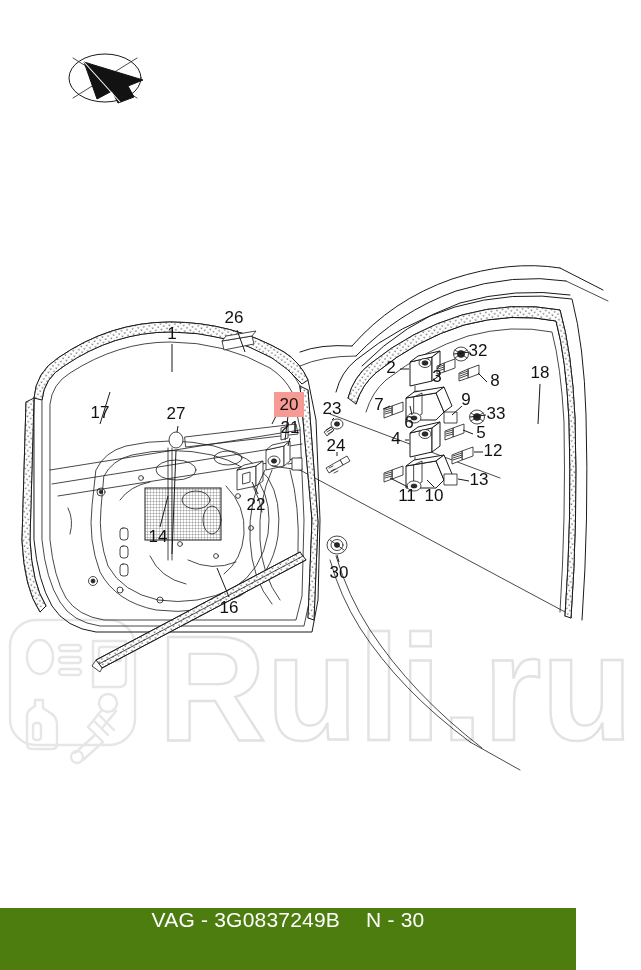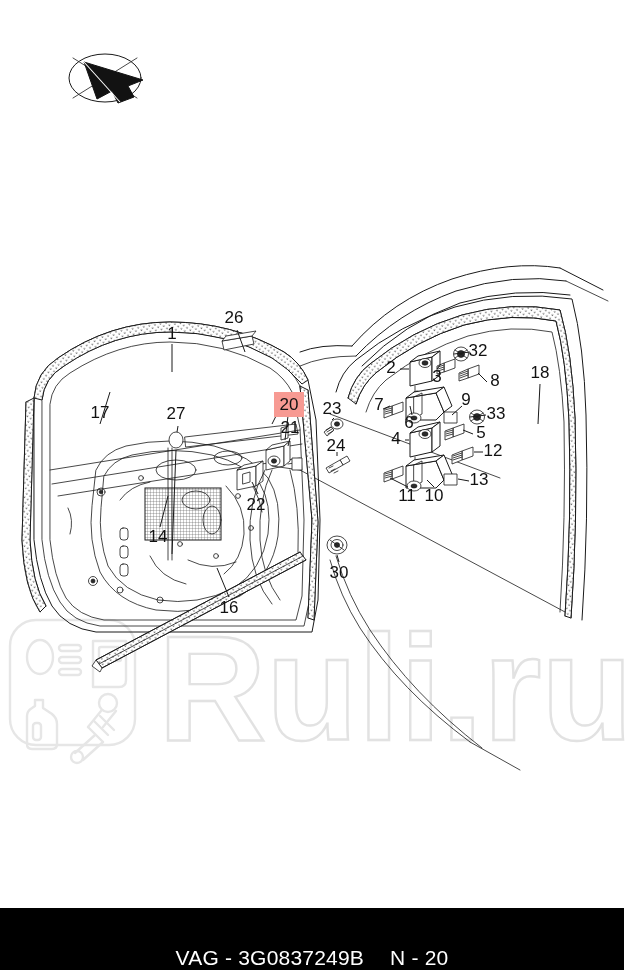--- a/index.html
+++ b/index.html
@@ -30,23 +30,23 @@
   }
 
   .wm-text{
     font-family:"Liberation Sans", sans-serif;
     font-size:150px;font-weight:bold;
     fill:none;stroke:#e2e2e2;stroke-width:2.4;
   }
   .wm-ln{fill:none;stroke:#e6e6e6;stroke-width:2.4;stroke-linejoin:round;stroke-linecap:round;}
 
   #footer{
-    position:absolute;left:0;bottom:0;width:624px;height:62px;
-    background:#000000;z-index:6;
-    display:flex;align-items:flex-end;justify-content:center;
+    position:absolute;left:0;bottom:0;width:576px;height:62px;
+    background:#4d7c0f;z-index:6;
+    display:flex;align-items:flex-start;justify-content:center;
   }
   #footer .ftxt{
     color:#ffffff;font-size:21px;letter-spacing:0.2px;
     font-family:"Liberation Sans", sans-serif;white-space:pre;
   }
   #footer .gap{display:inline-block;width:26px;}
 
   .hl-rect{fill:#f79a93;}
 </style>
 </head>
@@ -426,16 +426,16 @@
     <text class="num" x="234" y="319" text-anchor="middle">26</text>
     <text class="num" x="176" y="415" text-anchor="middle">27</text>
     <text class="num" x="339" y="574" text-anchor="middle">30</text>
     <text class="num" x="478" y="352" text-anchor="middle">32</text>
     <text class="num" x="496" y="415" text-anchor="middle">33</text>
   </svg>
 
   <div id="footer">
     <span class="ftxt">VAG - 3G0837249B</span>
     <span class="gap"></span>
-    <span class="ftxt">N - 20</span>
+    <span class="ftxt">N - 30</span>
   </div>
 
 </div>
 
 </body></html>

